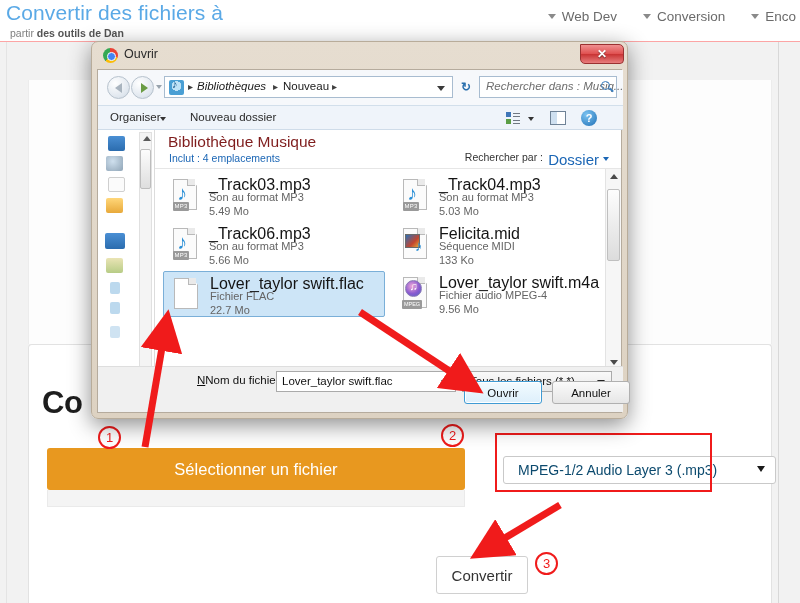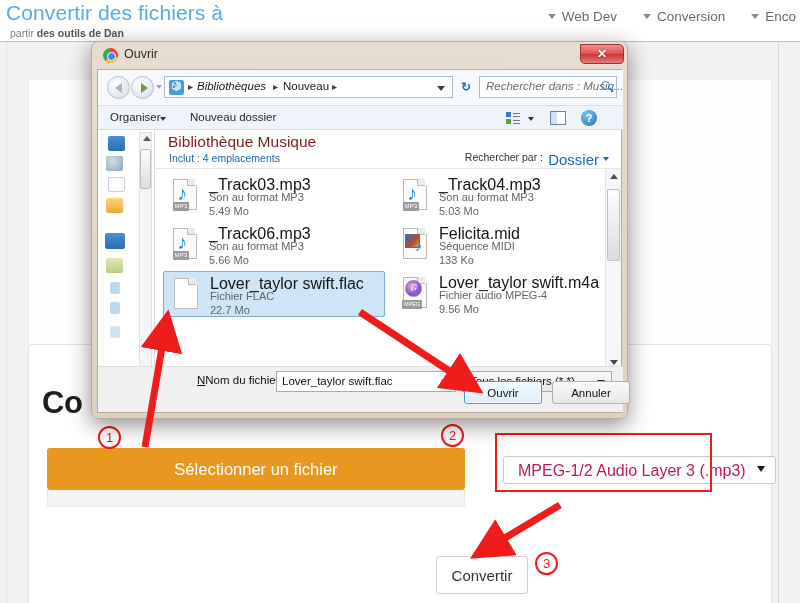--- a/index.html
+++ b/index.html
@@ -74,21 +74,21 @@
   
   .convert-label {
     position:absolute; left:504px; top:441px;
     font-size:12.5px; font-weight:bold; color:#1f1f1f;margin-top:24px;
   }
   .convert-select {
     position:absolute; left:503px; top:456px; width:273px; height:28px;
     background:#ffffff; border:1px solid #c9c9c9; border-radius:3px;
   }
   .convert-select .sel-text {
-    position:absolute; left:14px; top:5px; font-size:16px; color:#be185d; white-space:nowrap;text-align:center;
+    position:absolute; left:14px; top:5px; font-size:14px; color:#0c4a6e; white-space:nowrap;text-align:center;
   }
   .convert-select .sel-caret {
     position:absolute; right:10px; top:9px;
     width:0;height:0;border-left:4px solid transparent;border-right:4px solid transparent;
     border-top:6px solid #1a1a1a;
   }
   .hl-box {
     position:absolute; left:495px; top:433px; width:217px; height:59px;
     border:2px solid #f01b1b; background:transparent; pointer-events:none;
   }

